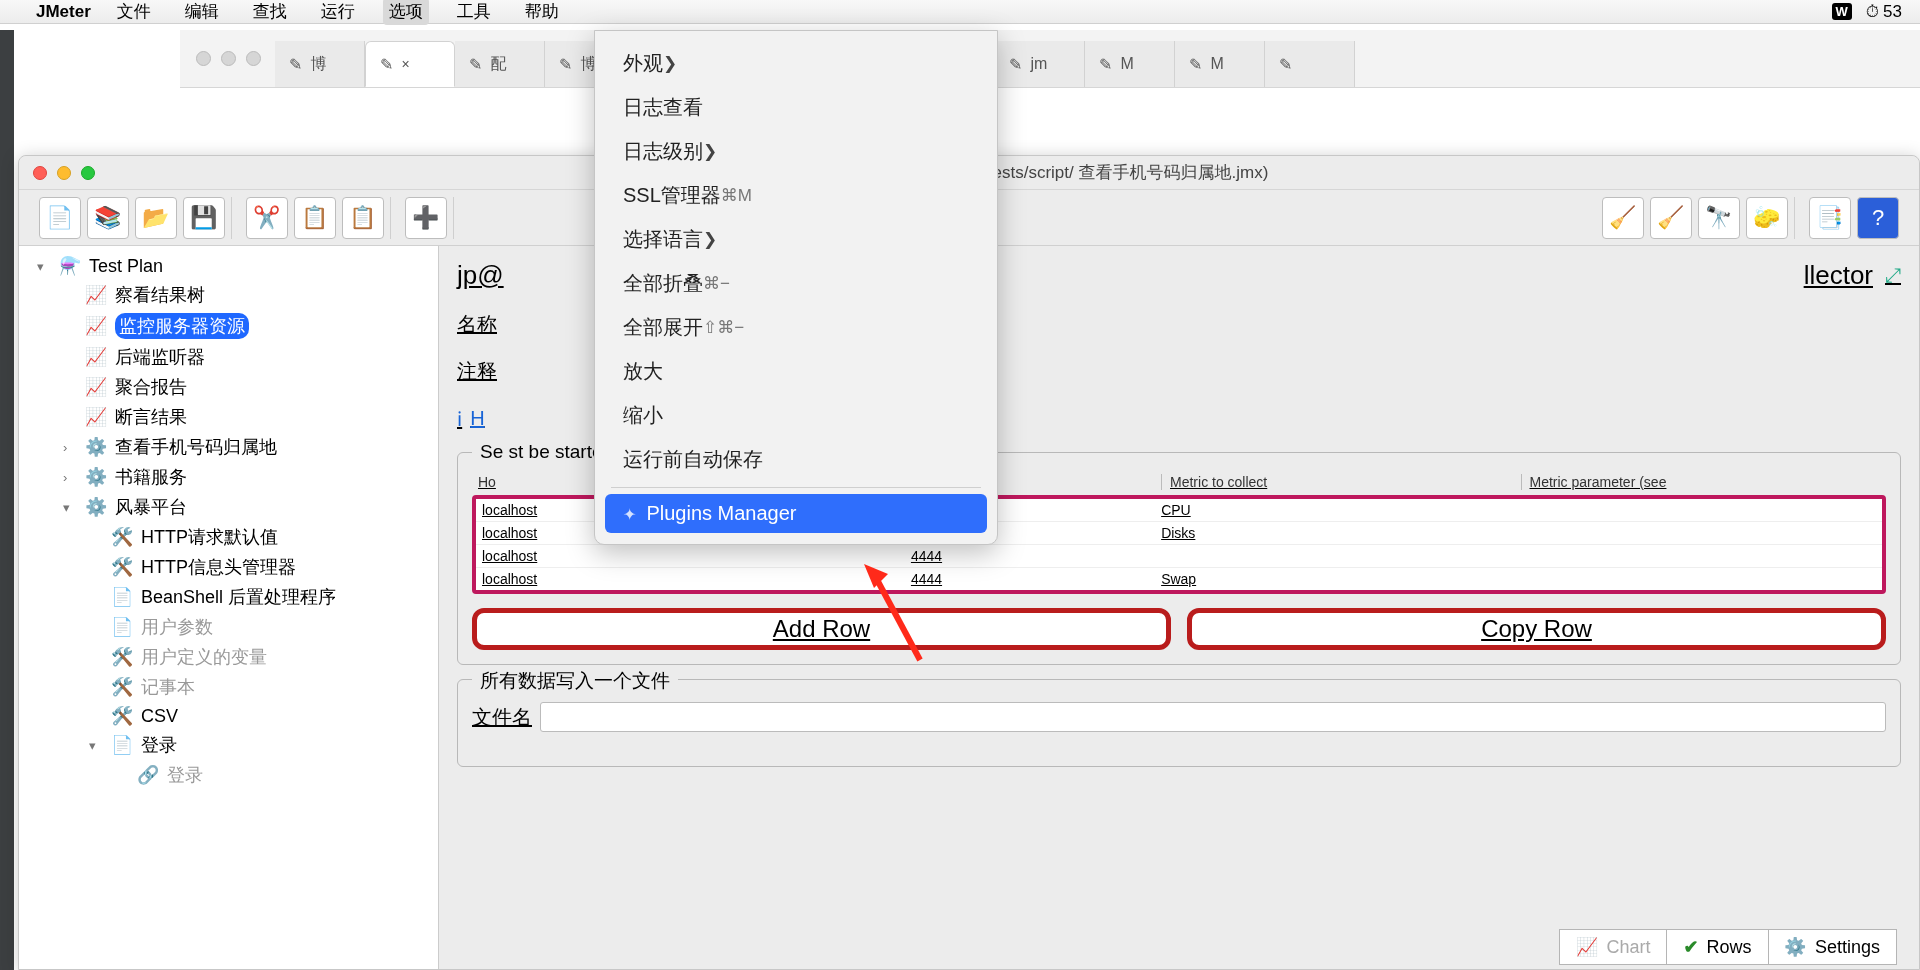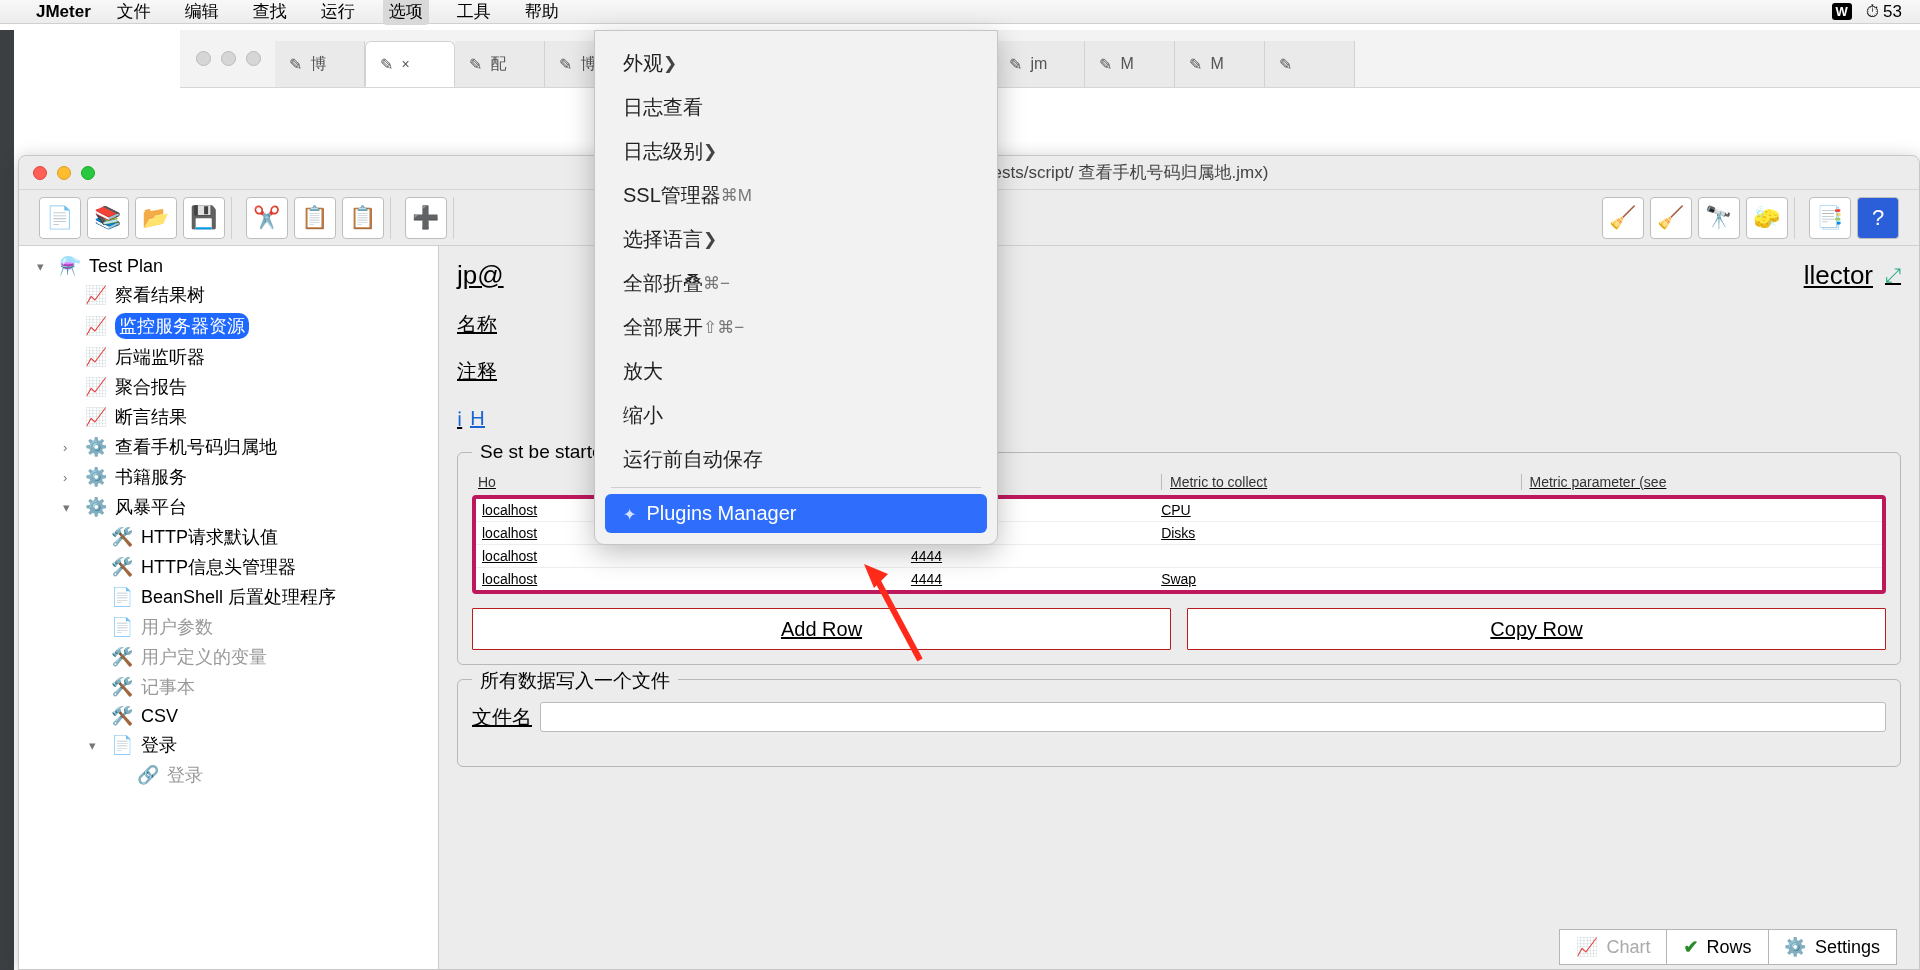--- a/index.html
+++ b/index.html
@@ -70,21 +70,21 @@
 .srv-table { width:100%; }
 .srv-head, .srv-row { display:grid; grid-template-columns: 1.2fr 0.7fr 1fr 1fr; font-size:14px; padding:3px 6px; }
 .srv-head { color:#333; }
 .srv-head > div { border-left:1px solid #bbb; padding-left:8px; }
 .srv-head > div:first-child{border-left:none;padding-left:0;}
 .srv-rows { border:4px solid #be185d; background:#fff; border-radius:4px; margin-top:2px; }
 .srv-row { border-bottom:1px solid #eee; }
 .srv-row:last-child{border-bottom:none;}
 
 .btn-row { display:flex; gap:16px; margin-top:14px; }
-.big-btn { flex:1; height:42px; background:#fff; border:1px solid #b91c1c; border-radius:1px; font-size:20px; display:flex; align-items:center; justify-content:center; }
+.big-btn { flex:1; height:42px; background:#fff; border:5px solid #b91c1c; border-radius:12px; font-size:24px; display:flex; align-items:center; justify-content:center; }
 
 
 .footer-toggles { position:absolute; right:22px; bottom:4px; display:flex; gap:0; }
 .toggle-btn { height:36px; background:#fff; border:1px solid #b5b5b5; padding:0 16px; display:flex; align-items:center; gap:8px; font-size:18px; }
 .toggle-btn + .toggle-btn { border-left:none; }
 .toggle-btn.disabled { color:#aaa; }
 .tick { color:#2a8a2a; font-weight:bold; }
 
 
 .dropdown { position:absolute; top:30px; left:594px; width:404px; background:#f2f2f2; border:1px solid #c5c5c5; border-radius:0 0 10px 10px; box-shadow:0 8px 28px rgba(0,0,0,.25); padding:10px 6px; z-index:100; }

